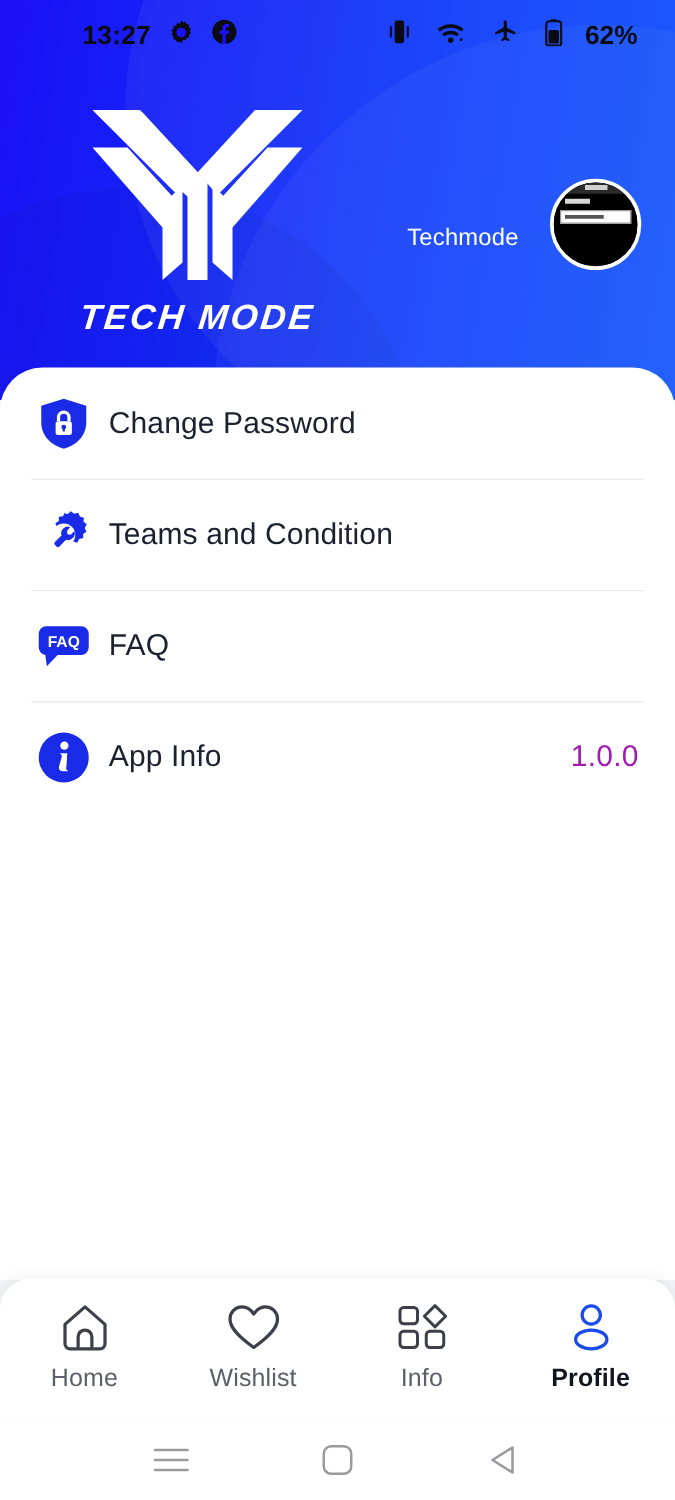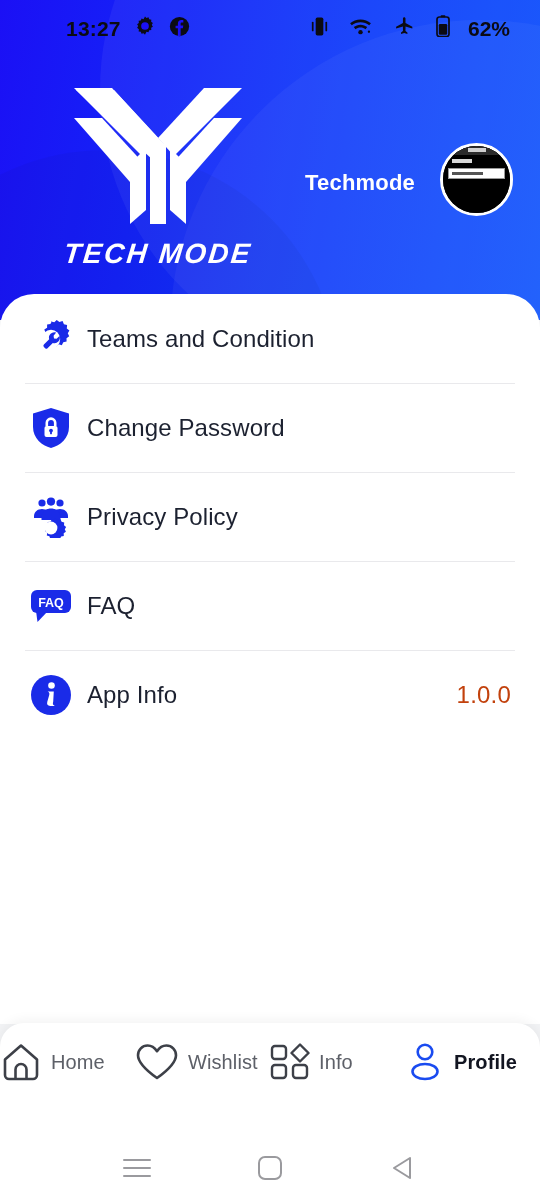--- a/index.html
+++ b/index.html
@@ -53,22 +53,22 @@
     position:absolute; left:58px; top:78px; width:200px; z-index:5;
     display:flex; flex-direction:column; align-items:center;
   }
   .logo-mark { width:180px; height:150px; display:block; }
   .logo-text {
     margin-top:10px; font-size:28px; font-weight:800; color:#ffffff;
     letter-spacing:2.2px; font-style:italic; transform:skewX(-6deg);
     white-space:nowrap;
   }
   .brand-name {
-    position:absolute; right:125px; top:170px; z-index:5;
-    font-size:22px; font-weight:700; color:#ffffff; letter-spacing:0.2px;
+    position:absolute; right:125px; top:180px; z-index:5;
+    font-size:19px; font-weight:400; color:#ffffff; letter-spacing:0.2px;
   }
   .avatar {
     position:absolute; right:27px; top:143px; width:73px; height:73px;
     border-radius:50%; overflow:hidden; background:#000;
     border:3px solid #ffffff; z-index:5;
   }
   .avatar .av-inner { position:absolute; inset:0; background:#000; }
   .av-topbar   { position:absolute; left:0; top:0; width:100%; height:14%; background:#2b2b2b; }
   .av-title    { position:absolute; left:38%; top:3%; width:26%; height:6%; background:#cfcfcf; }
   .av-line1    { position:absolute; left:14%; top:19%; width:30%; height:7%; background:#d8d8d8; }
@@ -92,33 +92,33 @@
     width:52px; min-width:52px; height:52px;
     display:flex; align-items:center; justify-content:center;
     margin-left:0;
   }
   .mi-icon svg { display:block; }
   .mi-label {
     font-size:24px; color:#1c2130; letter-spacing:0.1px;
     margin-left:10px; flex:1;
   }
   .mi-value {
-    font-size:24px; color:#c2410c; font-weight:500;
+    font-size:24px; color:#a21caf; font-weight:500;
     letter-spacing:0.2px; margin-right:4px;
   }
 
   
   .bottom-nav {
     position:absolute; left:0; bottom:65px; width:540px; height:112px;
     background:#ffffff; border-radius:24px 24px 0 0;
     display:flex; align-items:flex-start; z-index:8;
     box-shadow:0 -3px 12px rgba(0,0,0,0.05);
   }
   .nav-item {
-    flex:1; display:flex; 
+    flex:1; display:flex; flex-direction:column;
     align-items:center; justify-content:flex-start;
     padding-top:18px; gap:9px;
   }
   .nav-ico { height:42px; display:flex; align-items:center; justify-content:center; }
   .nav-label { font-size:20px; color:#5d6068; letter-spacing:0.1px; }
   .nav-item.active .nav-label { color:#121521; font-weight:700; }
 
   
   .android-nav {
     position:absolute; left:0; bottom:0; width:540px; height:65px;
@@ -214,60 +214,45 @@
         <div class="av-line1"></div>
         <div class="av-field"></div>
         <div class="av-fieldtxt"></div>
       </div>
     </div>
   </div>
 
   <div class="menu-card">
     <div class="menu-list">
 
-
-      <div class="menu-item">
-        <span class="mi-icon">
-          <svg width="40" height="40" viewBox="0 0 40 40">
-            <path fill="#1a2be8" d="M20 2.5l3.3.7 2.4-2.3 2.7 2 3.2-.8 1.3 3.1 3.2.9-.3 3.3 2.6 2-1.6 2.9 1.4 3-2.7 1.9.1 3.3-3.3.7-1.5 3-3.1-1-2.6 2.1-2.7-1.9-3.2.6-1.1-3.1-3.2-1.1.5-3.2-2.5-2.1 1.7-2.8-1.3-3.1 2.8-1.8v-3.3l3.3-.5 1.6-2.9z"></path>
-            <circle cx="20" cy="20" r="9.2" fill="#ffffff"></circle>
-            <path fill="#1a2be8" d="M25.2 13.6a5.4 5.4 0 0 0-7 6.7l-5.3 5.3a1.6 1.6 0 0 0 0 2.3l1.3 1.3a1.6 1.6 0 0 0 2.3 0l5.3-5.3a5.4 5.4 0 0 0 6.7-7l-2.9 2.9-2.6-.4-.4-2.6z"></path>
-          </svg>
-        </span>
-        <span class="mi-label">Teams and Condition</span>
-      </div>
 
       <div class="menu-item">
         <span class="mi-icon">
           <svg width="40" height="42" viewBox="0 0 40 42">
             <path fill="#1a2be8" d="M20 1 L38 6.5 V20 C38 31 29.5 38.5 20 41 C10.5 38.5 2 31 2 20 V6.5 Z"></path>
             <rect x="13.5" y="19" width="13" height="11" rx="2" fill="#ffffff"></rect>
             <path d="M15.8 19 v-3.2 a4.2 4.2 0 0 1 8.4 0 V19" fill="none" stroke="#ffffff" stroke-width="2.6"></path>
             <circle cx="20" cy="23.6" r="1.9" fill="#1a2be8"></circle>
             <rect x="19.1" y="23.6" width="1.8" height="3.6" fill="#1a2be8"></rect>
           </svg>
         </span>
         <span class="mi-label">Change Password</span>
       </div>
 
       <div class="menu-item">
         <span class="mi-icon">
-          <svg width="42" height="42" viewBox="0 0 42 42">
-            <circle cx="12" cy="7" r="3.6" fill="#1a2be8"></circle>
-            <circle cx="21" cy="5.6" r="4.1" fill="#1a2be8"></circle>
-            <circle cx="30" cy="7" r="3.6" fill="#1a2be8"></circle>
-            <path fill="#1a2be8" d="M4 20c0-4.2 3.6-7 8-7s8 2.8 8 7v2H4z"></path>
-            <path fill="#1a2be8" d="M22 20c0-4.2 3.6-7 8-7s8 2.8 8 7v2H22z"></path>
-            <path fill="#1a2be8" d="M11.5 21c0-5.2 4.3-8.6 9.5-8.6s9.5 3.4 9.5 8.6v3h-19z"></path>
-            <path fill="#1a2be8" d="M21 23.5l2.7.6 2-1.9 2.2 1.7 2.6-.7 1.1 2.6 2.6.8-.2 2.7 2.1 1.6-1.3 2.4 1.1 2.5-2.2 1.5.1 2.7-2.7.6-1.2 2.4-2.6-.8-2.1 1.7-2.2-1.5-2.7.5-.9-2.6-2.6-.9.4-2.6-2-1.7 1.4-2.3-1.1-2.5 2.3-1.5v-2.7l2.7-.4 1.3-2.4z"></path>
-            <circle cx="21" cy="32" r="6.4" fill="#ffffff"></circle>
-          </svg>
-        </span>
-        <span class="mi-label">Privacy Policy</span>
-      </div>
+          <svg width="40" height="40" viewBox="0 0 40 40">
+            <path fill="#1a2be8" d="M20 2.5l3.3.7 2.4-2.3 2.7 2 3.2-.8 1.3 3.1 3.2.9-.3 3.3 2.6 2-1.6 2.9 1.4 3-2.7 1.9.1 3.3-3.3.7-1.5 3-3.1-1-2.6 2.1-2.7-1.9-3.2.6-1.1-3.1-3.2-1.1.5-3.2-2.5-2.1 1.7-2.8-1.3-3.1 2.8-1.8v-3.3l3.3-.5 1.6-2.9z"></path>
+            <circle cx="20" cy="20" r="9.2" fill="#ffffff"></circle>
+            <path fill="#1a2be8" d="M25.2 13.6a5.4 5.4 0 0 0-7 6.7l-5.3 5.3a1.6 1.6 0 0 0 0 2.3l1.3 1.3a1.6 1.6 0 0 0 2.3 0l5.3-5.3a5.4 5.4 0 0 0 6.7-7l-2.9 2.9-2.6-.4-.4-2.6z"></path>
+          </svg>
+        </span>
+        <span class="mi-label">Teams and Condition</span>
+      </div>
+
 
       <div class="menu-item">
         <span class="mi-icon">
           <svg width="42" height="34" viewBox="0 0 42 34">
             <rect x="1" y="1" width="40" height="23" rx="6" fill="#1a2be8"></rect>
             <path fill="#1a2be8" d="M6 22 L18 22 L7.5 33 Z"></path>
             <text x="21" y="17.5" font-family="Liberation Sans, sans-serif" font-size="12.5" font-weight="700" fill="#ffffff" text-anchor="middle">FAQ</text>
           </svg>
         </span>
         <span class="mi-label">FAQ</span>

